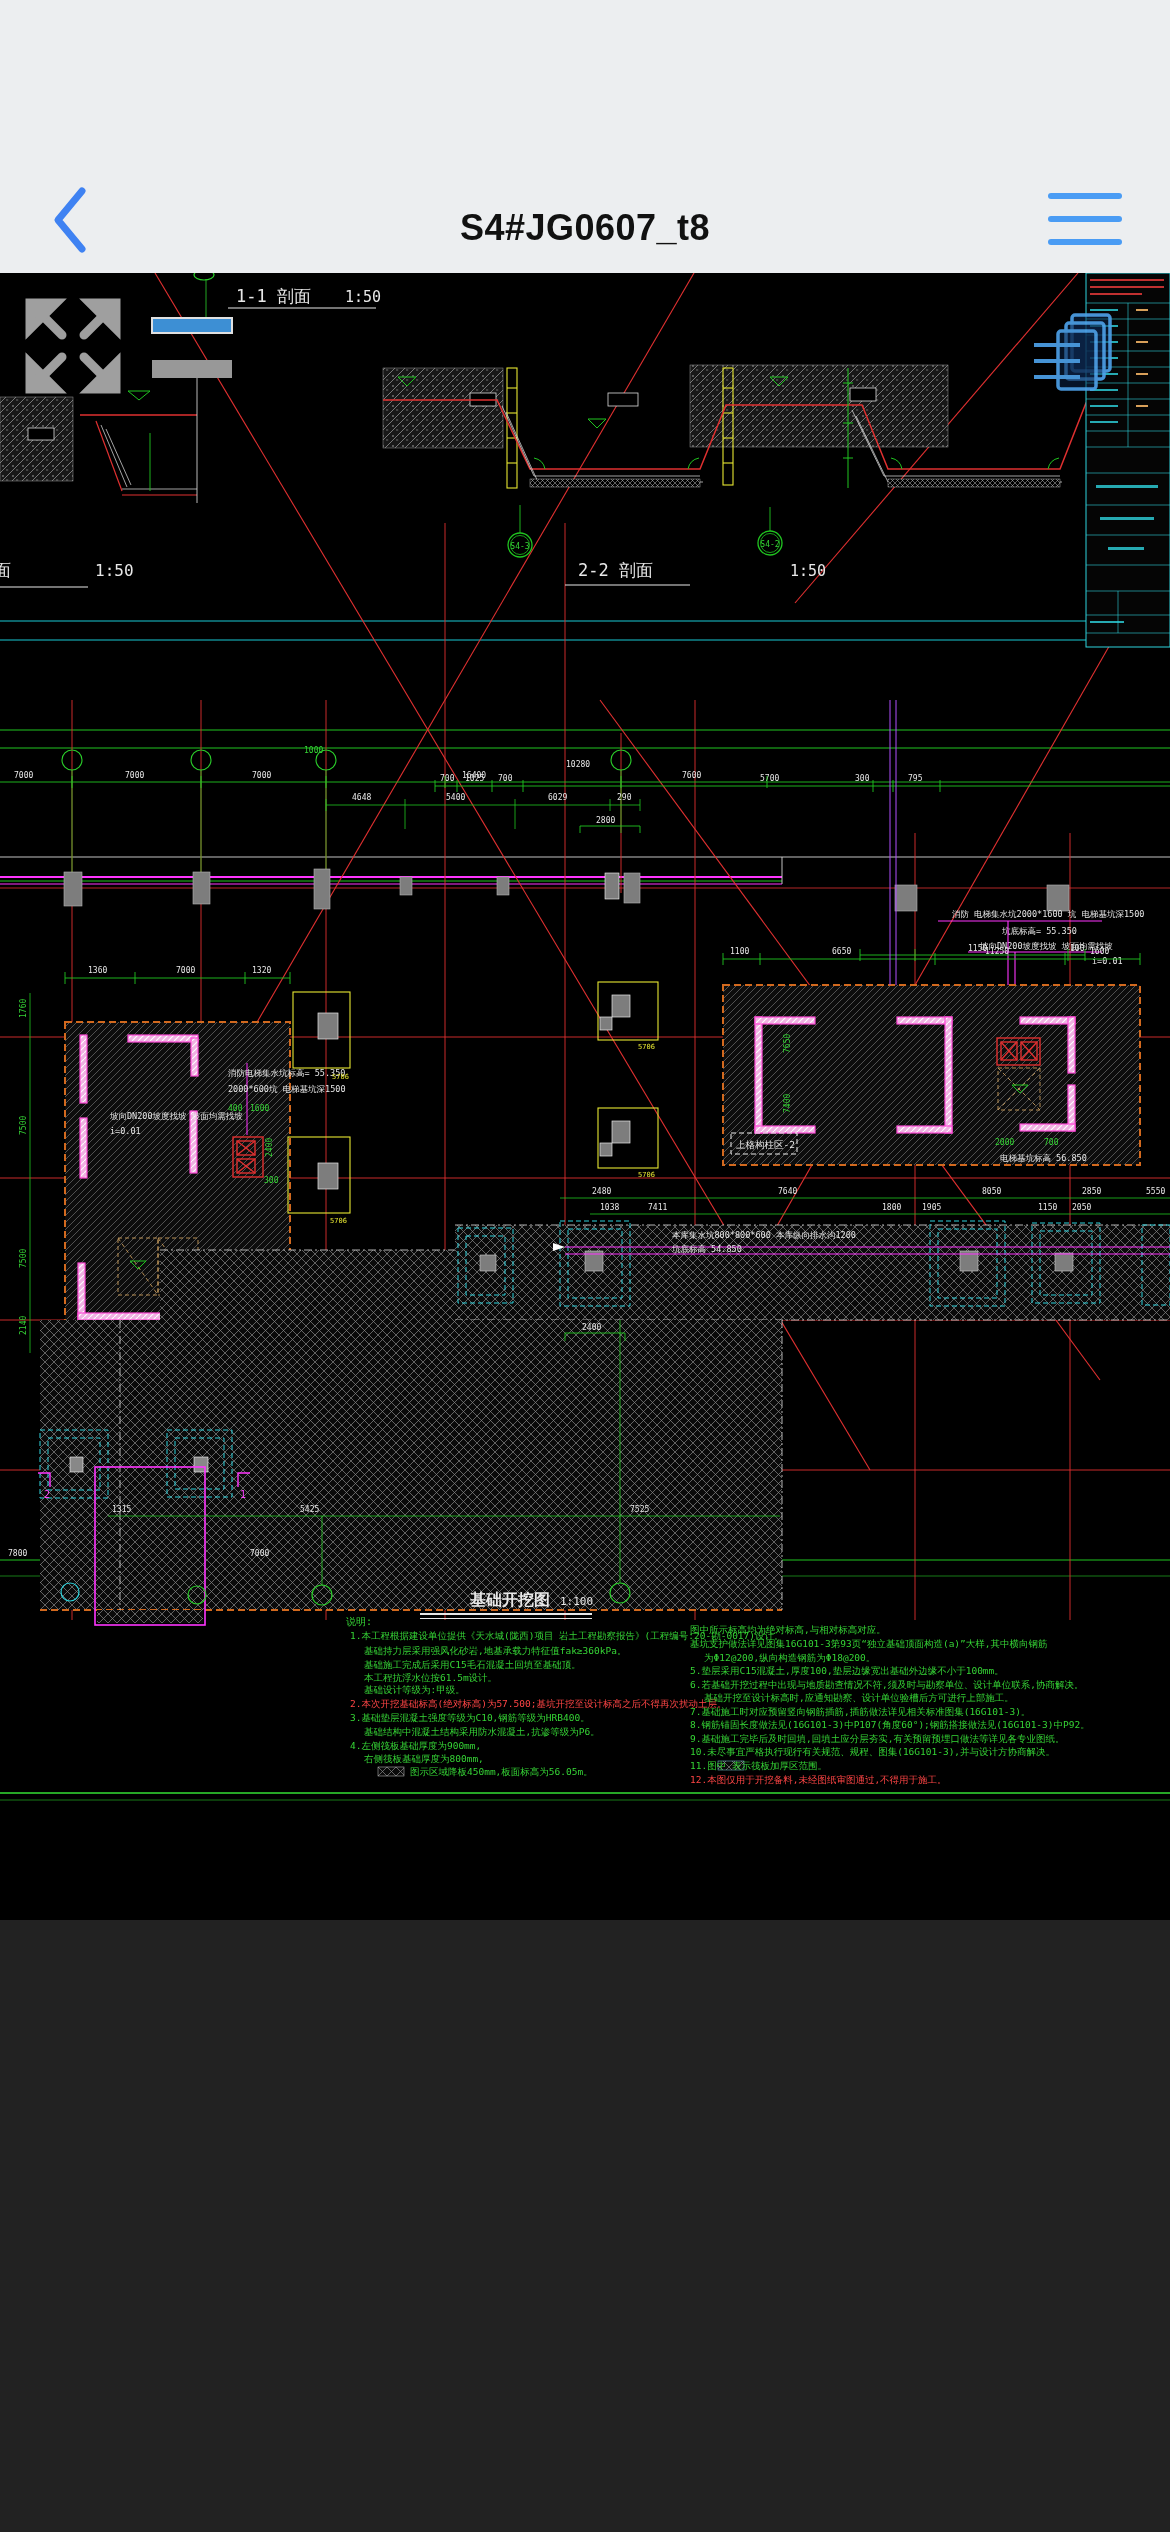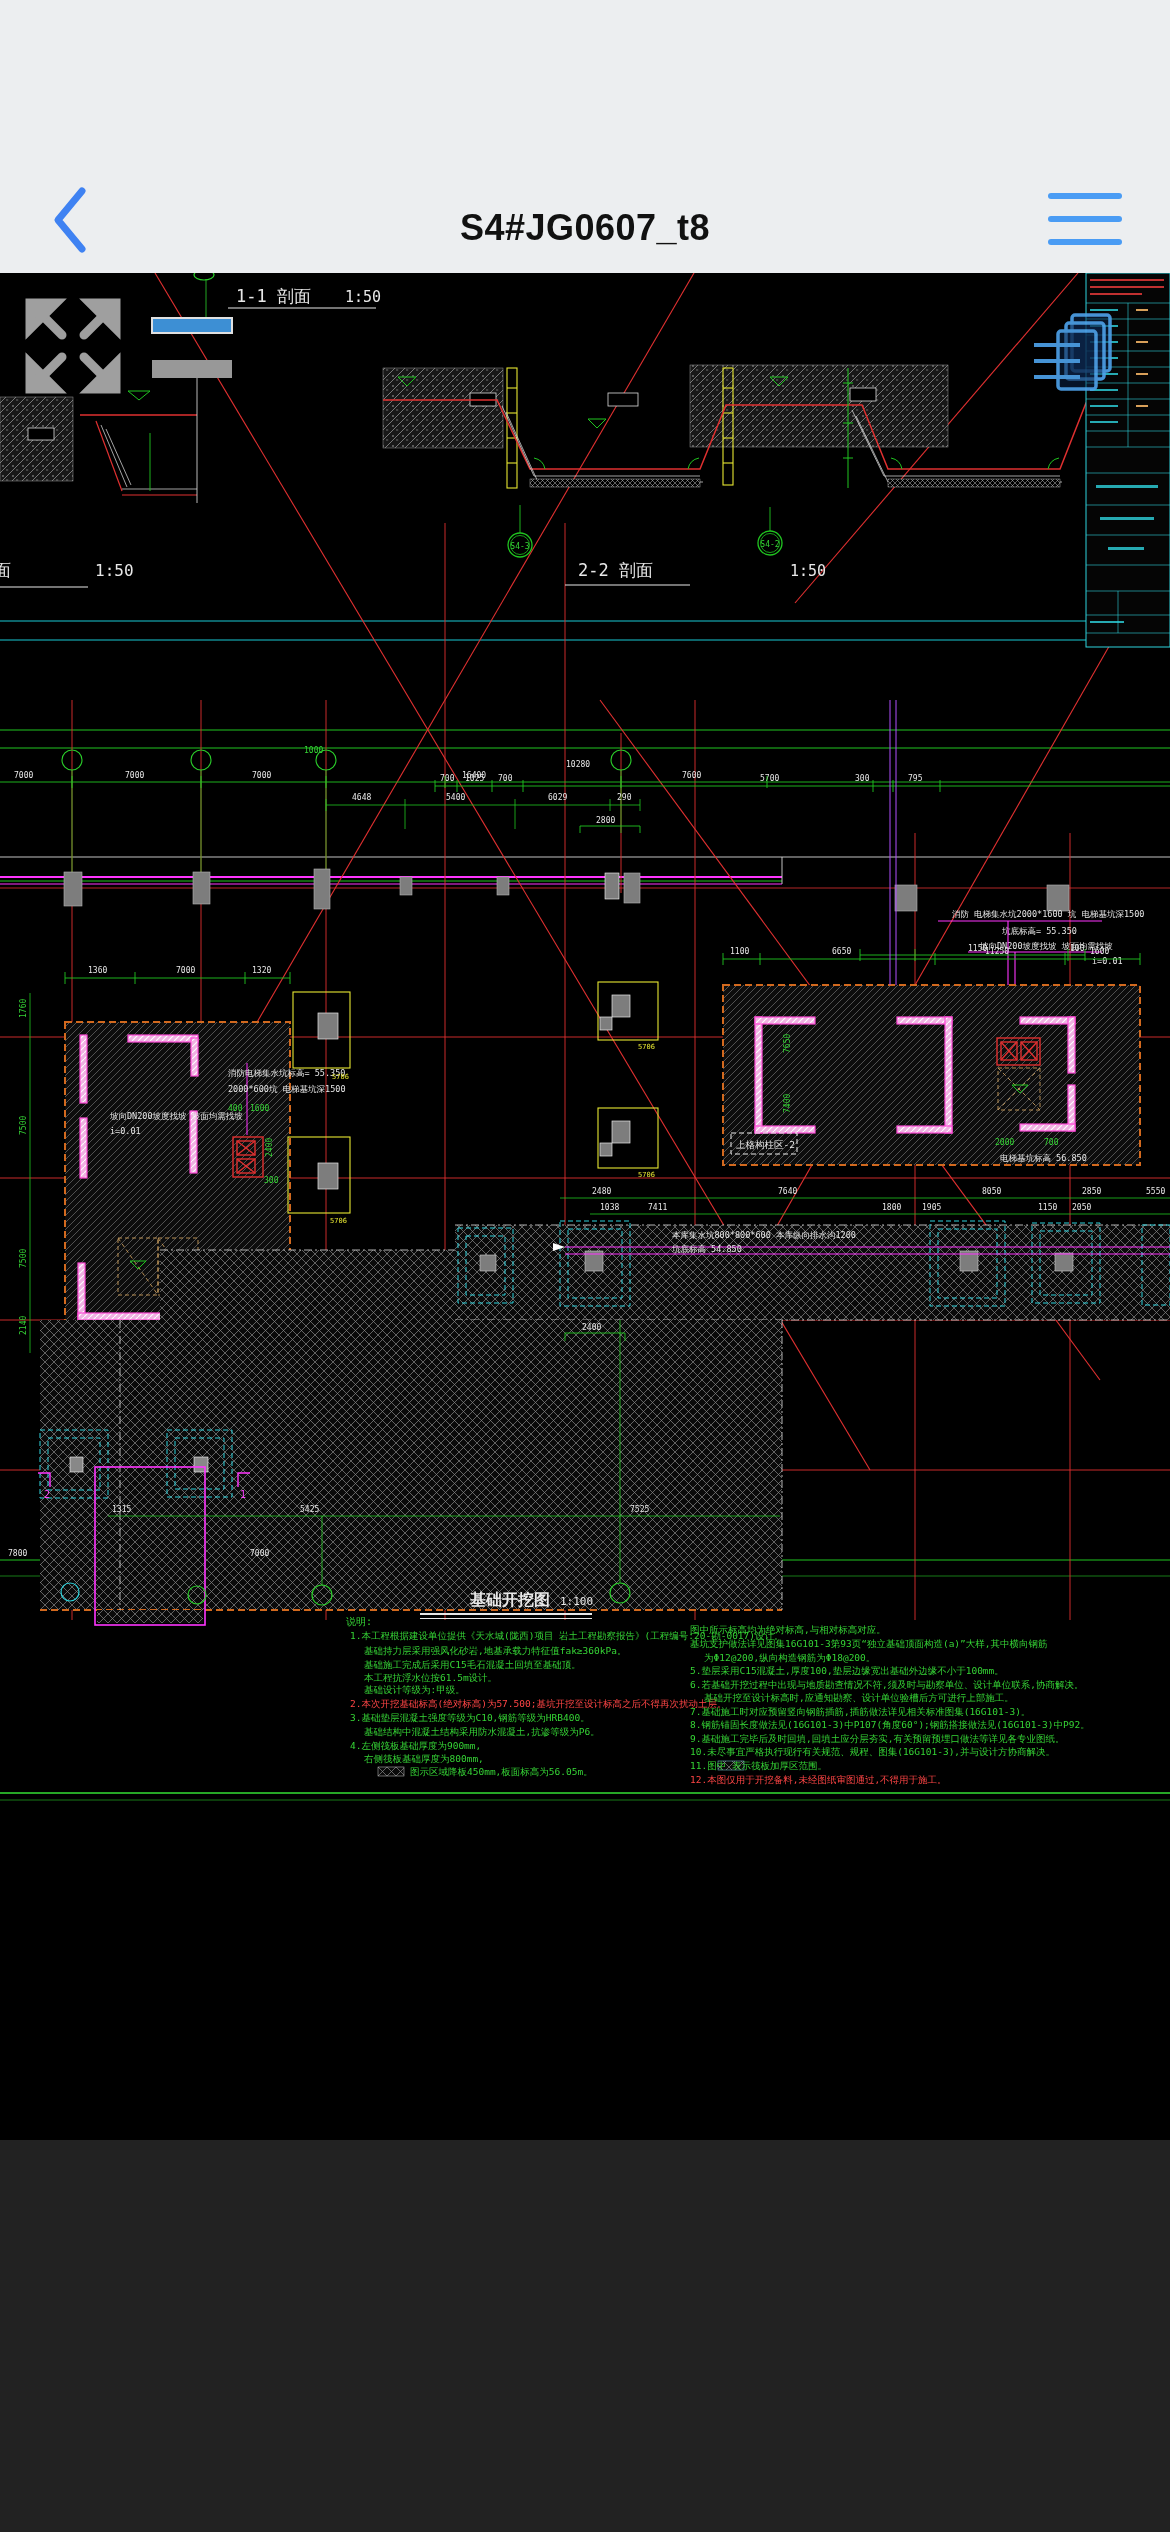--- a/index.html
+++ b/index.html
@@ -1,16 +1,16 @@
 <!DOCTYPE html>
 <html><head>
 <meta charset="utf-8">
 <style>
   html,body{margin:0;padding:0;background:#222;}
-  .phone{position:relative;width:1170px;height:2140px;background:#3b82f6;overflow:hidden;
+  .phone{position:relative;width:1170px;height:1920px;background:#3b82f6;overflow:hidden;
          font-family:"Liberation Sans","DejaVu Sans",sans-serif;}
   
   .navbar{position:absolute;top:0;left:0;width:1170px;height:273px;background:#eceef0;}
   .nav-title{position:absolute;left:0;right:0;bottom:24px;text-align:center;
              font-size:36px;font-weight:bold;color:#111;letter-spacing:.5px;}
   .back-btn{position:absolute;left:44px;bottom:18px;width:60px;height:70px;}
   .menu-btn{position:absolute;right:48px;bottom:28px;width:74px;height:52px;}
   .menu-btn .bar{height:6px;border-radius:3px;background:#4a9cf4;margin-bottom:17px;}
   
   .canvas{position:absolute;top:273px;left:0;width:1170px;height:2031px;background:#000;text-align:center;}

